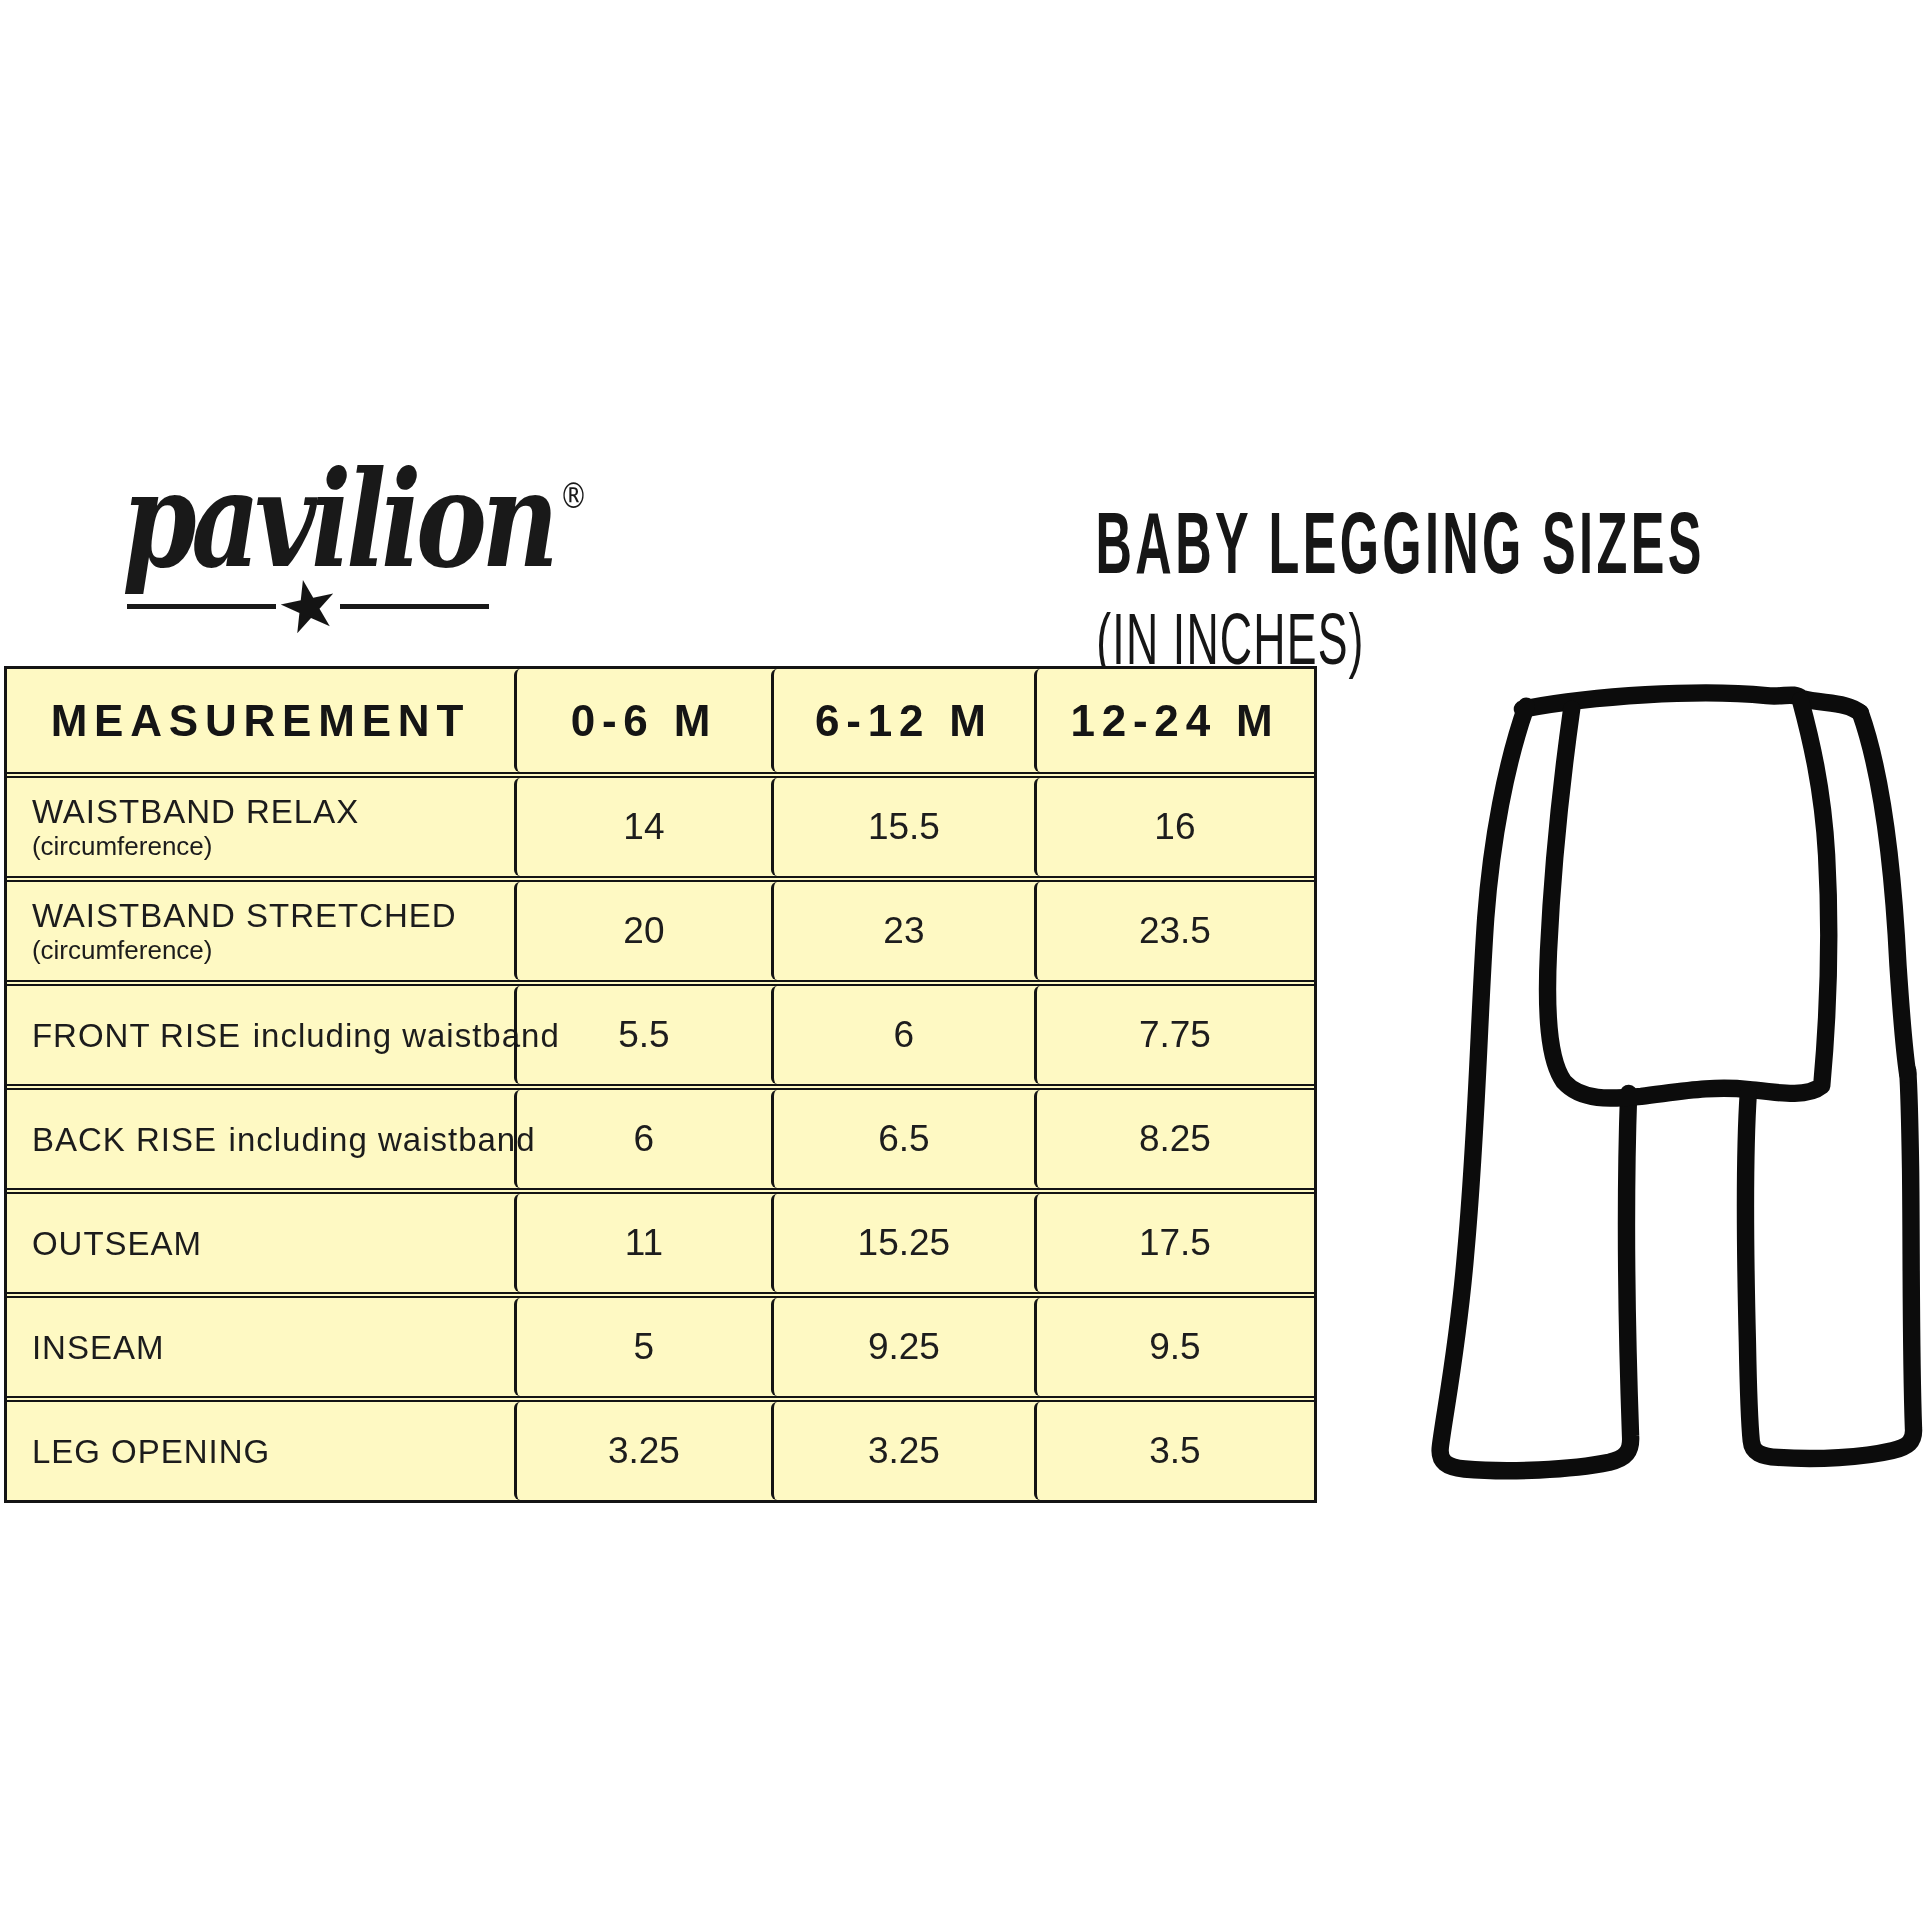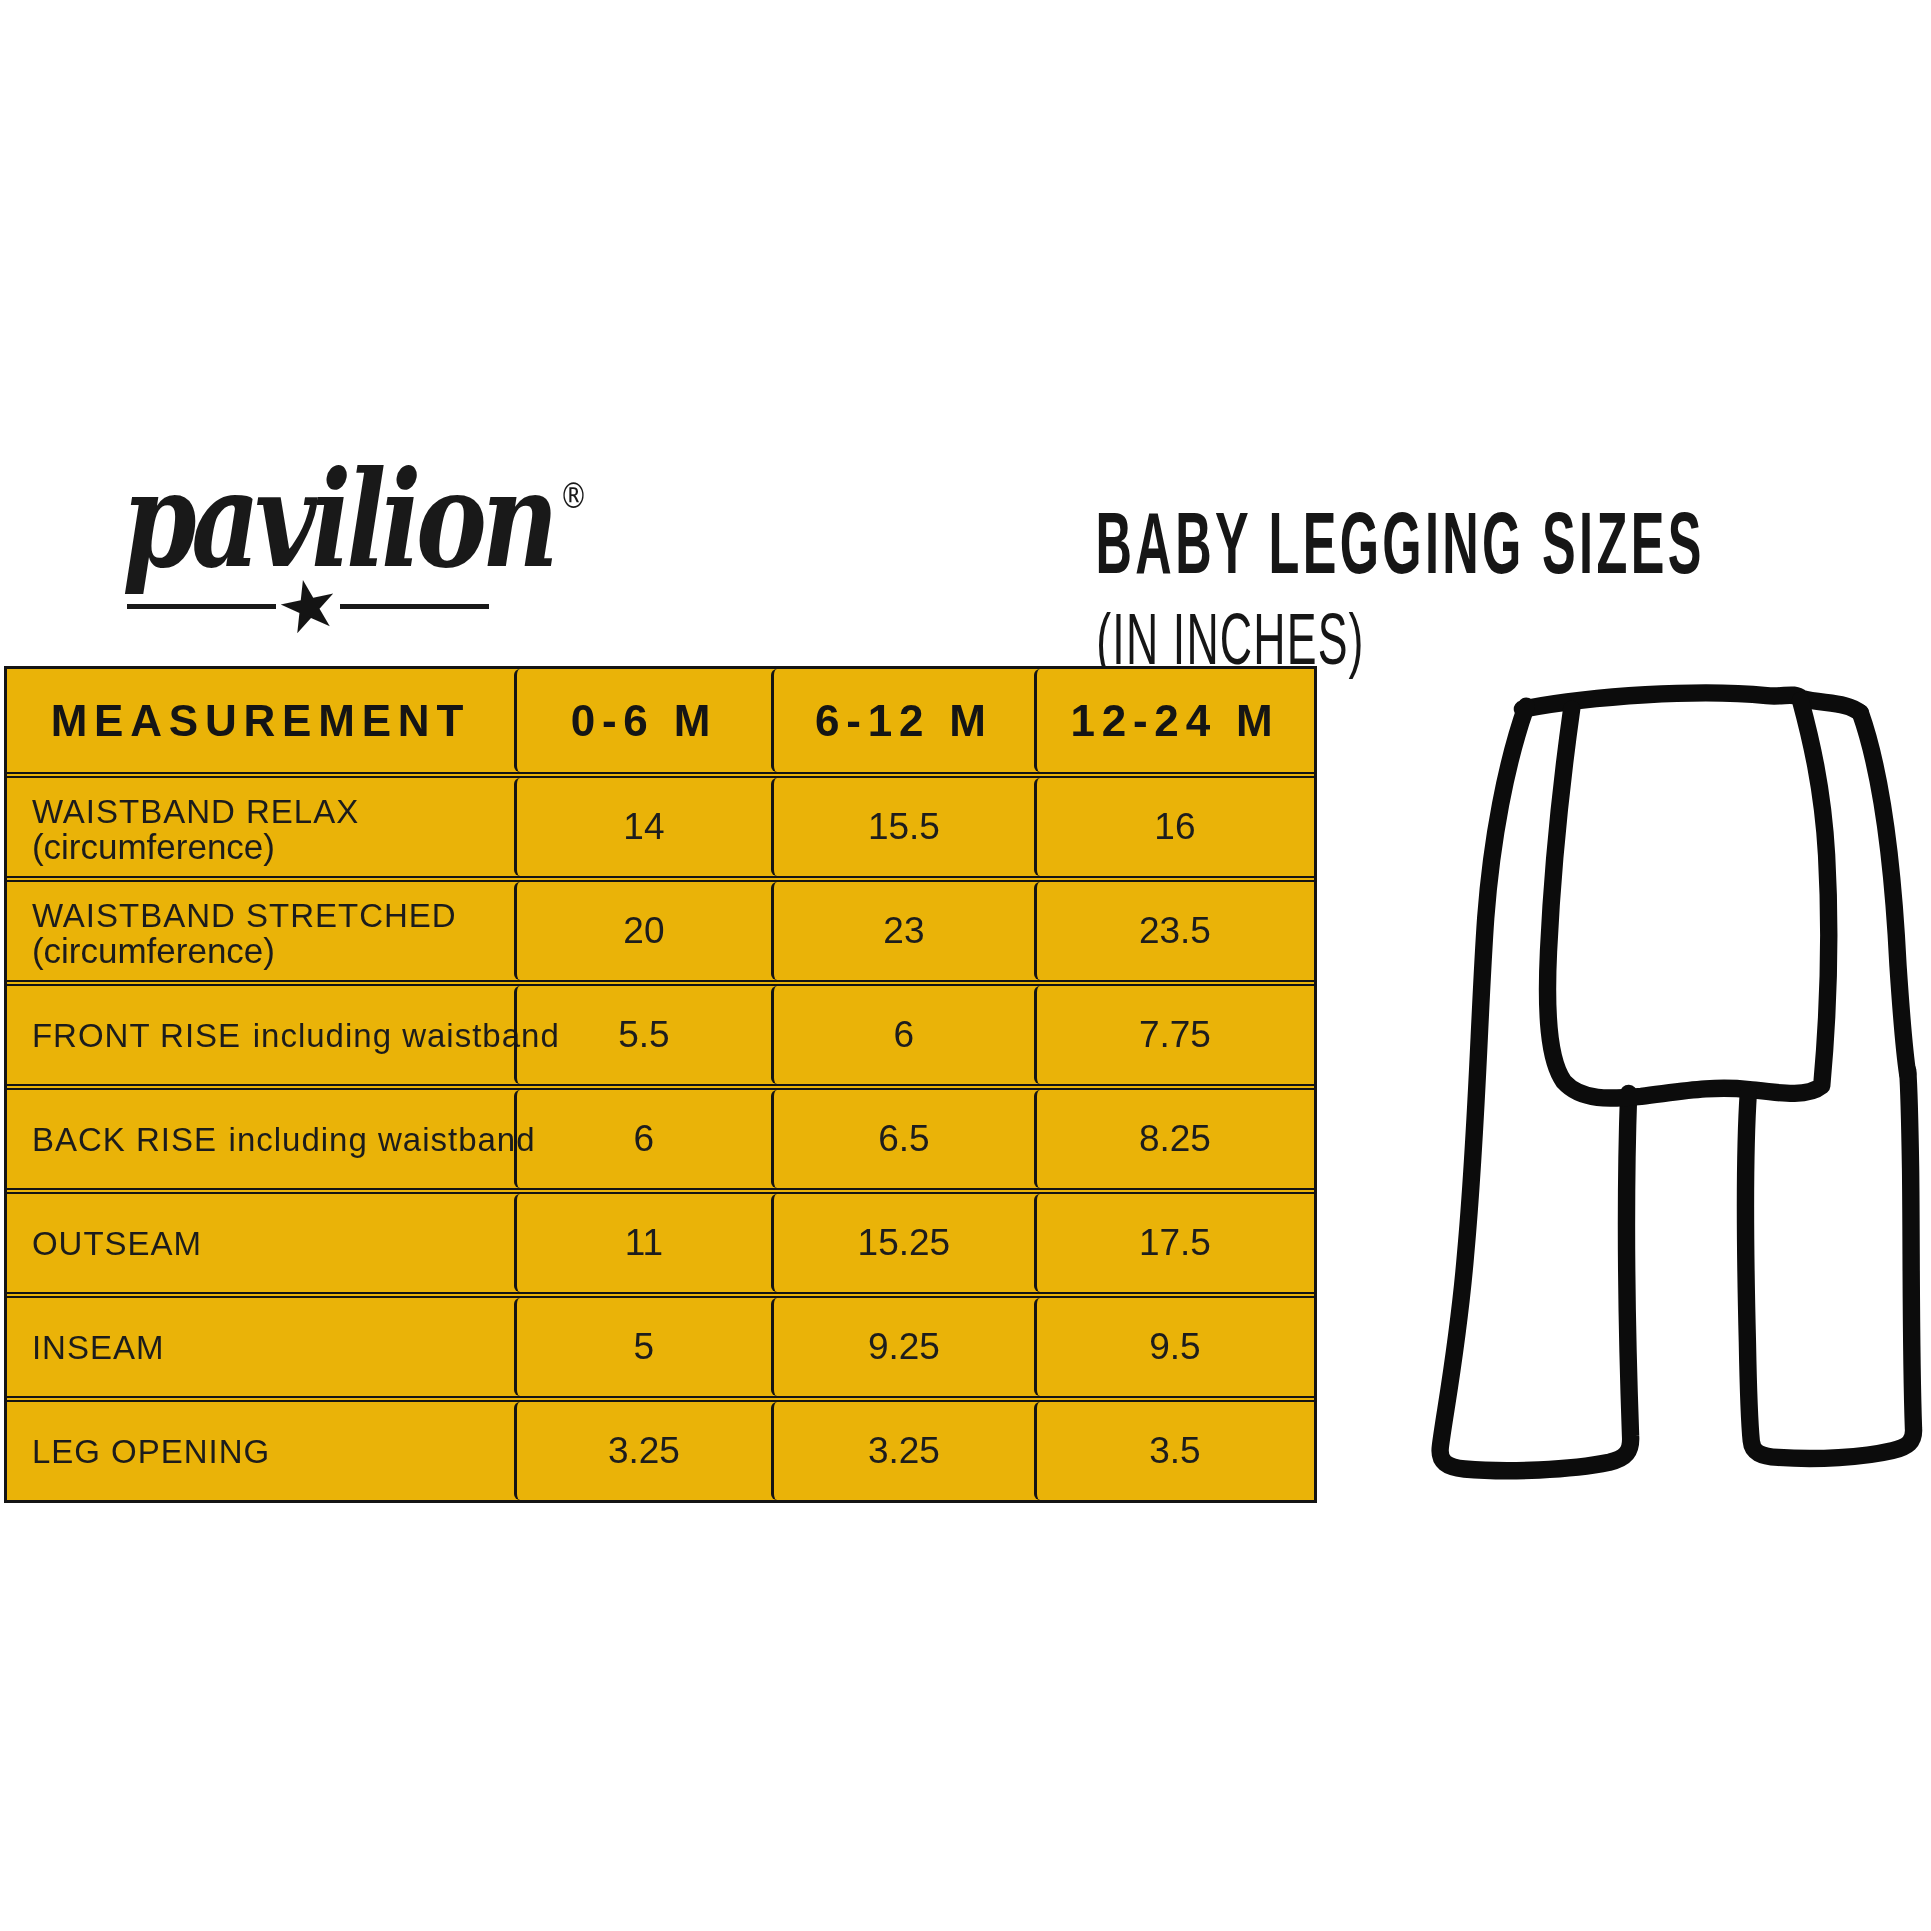--- a/index.html
+++ b/index.html
@@ -30,36 +30,36 @@
   
   .title-block { position:absolute; left:859px; top:482px; width:743px; text-align:center; color:#161616; }
   .title-main { font-weight:700; font-size:87px; line-height:89px; white-space:nowrap; margin:16px;text-align:center; }
   .title-main .cond { display:inline-block; transform:scaleX(0.58); transform-origin:50% 50%; letter-spacing:5.8px; }
   .title-sub { font-weight:400; font-size:72px; line-height:73px; margin-top:15.4px; white-space:nowrap; }
   .title-sub .cond { display:inline-block; transform:scaleX(0.62); transform-origin:50% 50%; letter-spacing:1.9px; }
 
   
   .tbl {
     position:absolute; left:3.9px; top:666px; width:1313px;
-    border:3.9px solid #141414; background:#eab308; box-sizing:border-box;
+    border:3.9px solid #141414; background:#fef9c3; box-sizing:border-box;
   }
   .tr { display:grid; grid-template-columns:507px 257px 263px 279px; height:104px; box-sizing:border-box; border-top:6.8px double #141414; }
   .tr.head { height:103px; border-top:none; }
   .td { box-sizing:border-box; min-width:0; }
   .td + .td { border-left:3.9px solid #141414;border-radius:6px; }
 
   .head .td {
     display:flex; align-items:center; justify-content:center;
     font-weight:700; font-size:44px; letter-spacing:6.8px; color:#151515; white-space:nowrap;
   }
   .label-cell { display:flex; flex-direction:column; justify-content:center; padding-left:25px; padding-right:4px; }
   .label-line { font-size:33px; letter-spacing:1px; line-height:37px; white-space:nowrap; }
   .label-suffix { margin-left:11.6px; }
   .label-suffix:empty { display:none; }
-  .label-sub { font-size:35px; line-height:29px; margin-top:2.9px; }
+  .label-sub { font-size:26px; line-height:29px; margin-top:2.9px; }
   .label-sub:empty { display:none; }
   .value-cell { display:flex; align-items:center; justify-content:center; font-size:37px; color:#1d1d1d; }
 
   
   .leggings { position:absolute; left:1390px; top:628px; width:541px; height:869px; margin:0; }
   .leggings svg { display:block; width:100%; height:100%; }
   .leggings path { fill:none; stroke:#0c0c0c; stroke-width:18; stroke-linecap:round; stroke-linejoin:round; }
 </style>
 </head>
 <body>

